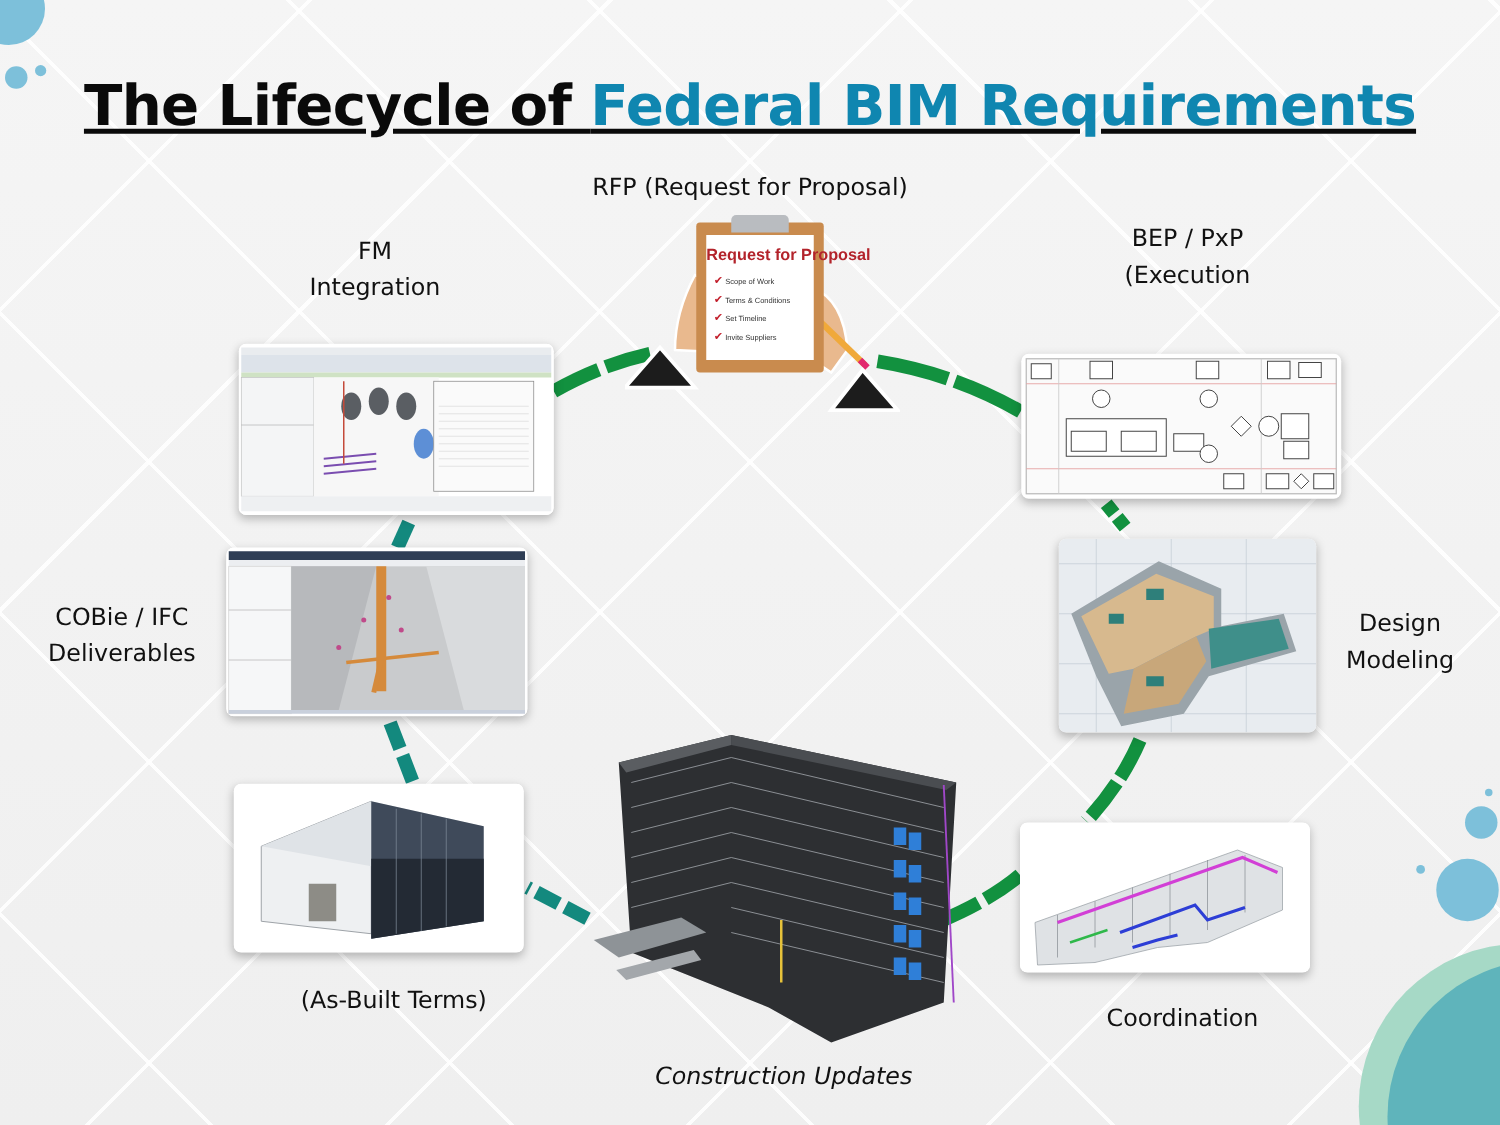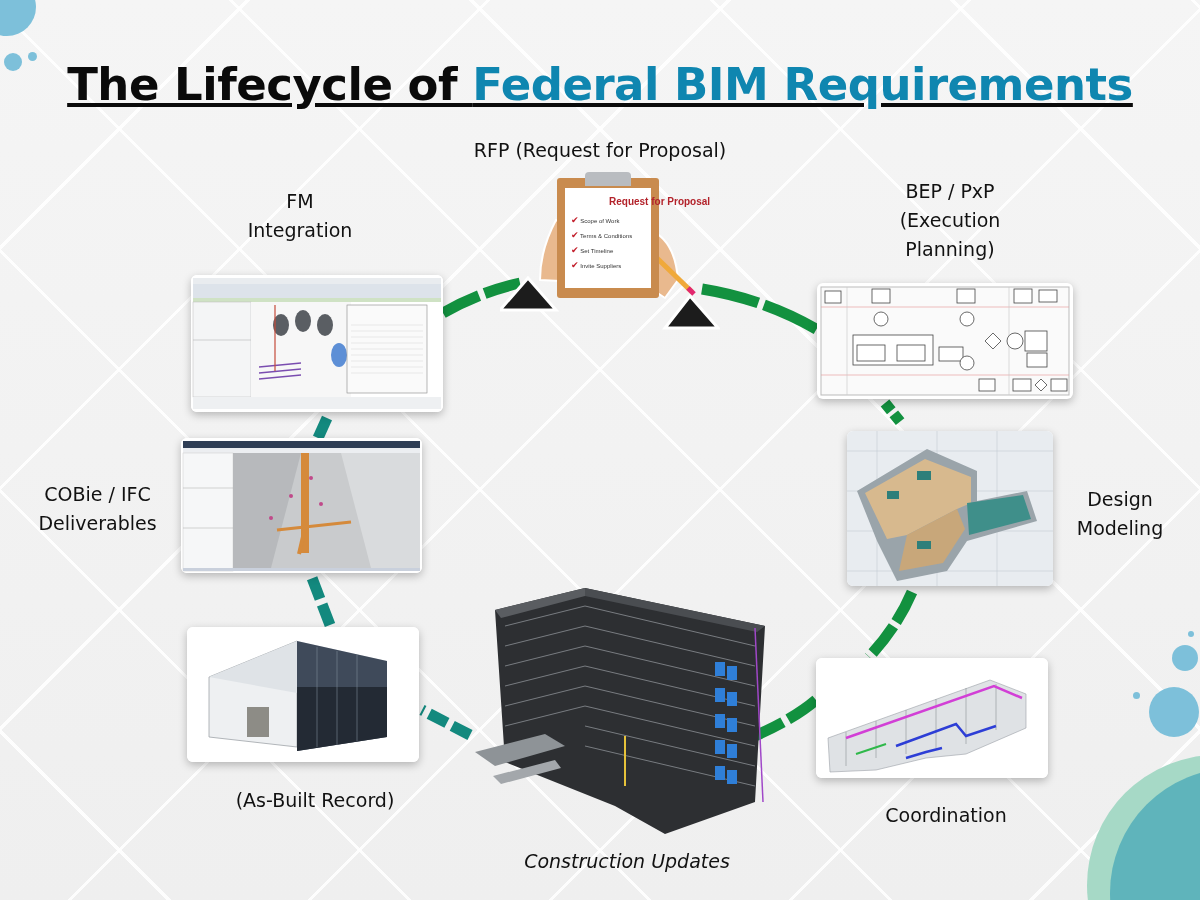--- a/index.html
+++ b/index.html
@@ -82,33 +82,32 @@
 
     <path d="M150 60 Q175 70 178 110 L165 128 L150 118 Z" fill="#e9b98e" stroke="#fff" stroke-width="2"></path>
     <polygon points="165,158 190,126 218,158" fill="#1c1c1c" stroke="#fff" stroke-width="3"></polygon>
 
     <line x1="130" y1="62" x2="192" y2="122" stroke="#f0a93a" stroke-width="5"></line>
     <line x1="188" y1="118" x2="194" y2="124" stroke="#e2286f" stroke-width="5"></line>
   </svg>
   <div style="position:absolute;left:57px;top:8px;width:102px;height:120px;background:#c98b4e;border-radius:3px;">
     <div style="position:absolute;left:28px;top:-6px;width:46px;height:14px;background:#b9bcc0;border-radius:4px 4px 0 0;"></div>
     <div style="position:absolute;left:8px;top:10px;width:86px;height:100px;background:#fff;">
-      <div style="font-family:'Liberation Sans',sans-serif;font-size:10px;font-weight:bold;color:#b3232b;text-align:center;margin-top:8px;white-space:nowrap;padding-left:44px;">Request for Proposal</div>
+      <div style="font-family:'Liberation Sans',sans-serif;font-size:13px;font-weight:bold;color:#b3232b;text-align:center;margin-top:8px;white-space:nowrap;">Request for Proposal</div>
       <div style="font-family:'Liberation Sans',sans-serif;font-size:6px;color:#333;margin:8px 0 0 6px;white-space:nowrap;"><span style="color:#c21d2a;font-size:9px;">✔</span> <span>Scope of Work</span></div>
       <div style="font-family:'Liberation Sans',sans-serif;font-size:6px;color:#333;margin:5px 0 0 6px;white-space:nowrap;"><span style="color:#c21d2a;font-size:9px;">✔</span> <span>Terms &amp; Conditions</span></div>
       <div style="font-family:'Liberation Sans',sans-serif;font-size:6px;color:#333;margin:5px 0 0 6px;white-space:nowrap;"><span style="color:#c21d2a;font-size:9px;">✔</span> <span>Set Timeline</span></div>
       <div style="font-family:'Liberation Sans',sans-serif;font-size:6px;color:#333;margin:5px 0 0 6px;white-space:nowrap;"><span style="color:#c21d2a;font-size:9px;">✔</span> <span>Invite Suppliers</span></div>
     </div>
   </div>
 </div>
 
 <div class="label" style="left:850px;top:177px;width:200px;">
   <div>BEP / PxP</div>
   <div>(Execution</div>
-  <div>Planning)</div>
 </div>
 <div class="card" style="left:817px;top:283px;width:256px;height:116px;">
   <svg width="256" height="116" viewBox="0 0 256 116">
     <rect x="4" y="4" width="248" height="108" fill="#fafafa" stroke="#bbb"></rect>
     <line x1="4" y1="24" x2="252" y2="24" stroke="#e6a0a0" stroke-width="0.7"></line>
     <line x1="4" y1="92" x2="252" y2="92" stroke="#e6a0a0" stroke-width="0.7"></line>
     <line x1="30" y1="4" x2="30" y2="112" stroke="#ccc" stroke-width="0.7"></line>
     <line x1="192" y1="4" x2="192" y2="112" stroke="#ccc" stroke-width="0.7"></line>
     <g fill="#fff" stroke="#444" stroke-width="0.8">
       <rect x="8" y="8" width="16" height="12"></rect>
@@ -233,21 +232,21 @@
     <polygon points="110,14 200,34 200,110 110,124" fill="#3f4a5a"></polygon>
     <polygon points="110,60 200,60 200,110 110,124" fill="#232a34"></polygon>
     <g stroke="#7e8a98" stroke-width="0.6">
         <line x1="130" y1="20" x2="130" y2="120"></line>
         <line x1="150" y1="24" x2="150" y2="118"></line>
         <line x1="170" y1="28" x2="170" y2="114"></line>
       </g>
   </svg>
 </div>
 <div class="label" style="left:210px;top:786px;width:210px;">
-  <div>(As-Built Record)</div>
+  <div>(As-Built Terms)</div>
 </div>
 
 <div class="label" style="left:15px;top:480px;width:165px;">
   <div>COBie / IFC</div>
   <div>Deliverables</div>
 </div>
 <div class="card" style="left:181px;top:438px;width:241px;height:135px;">
   <svg width="241" height="135" viewBox="0 0 241 135">
     <rect width="241" height="135" fill="#fff"></rect>
     <rect x="2" y="3" width="237" height="7" fill="#2f3e55"></rect>

